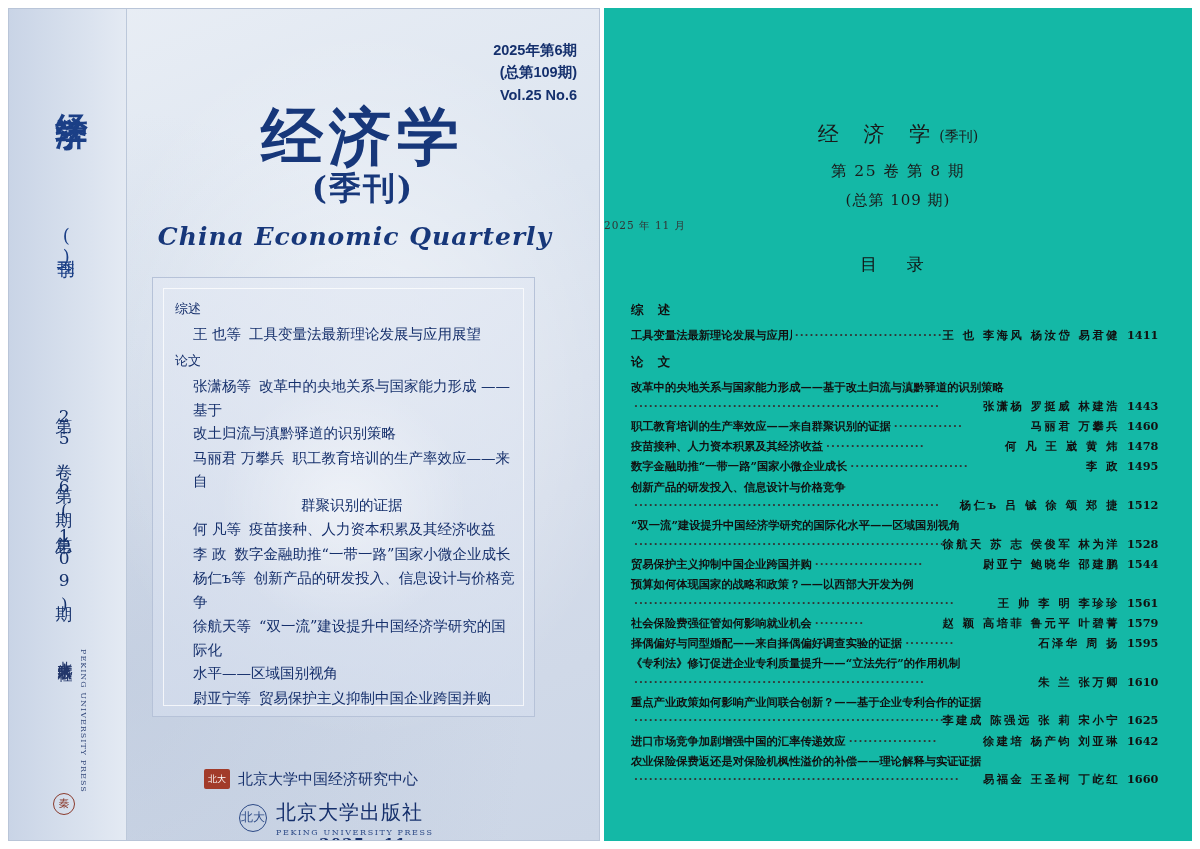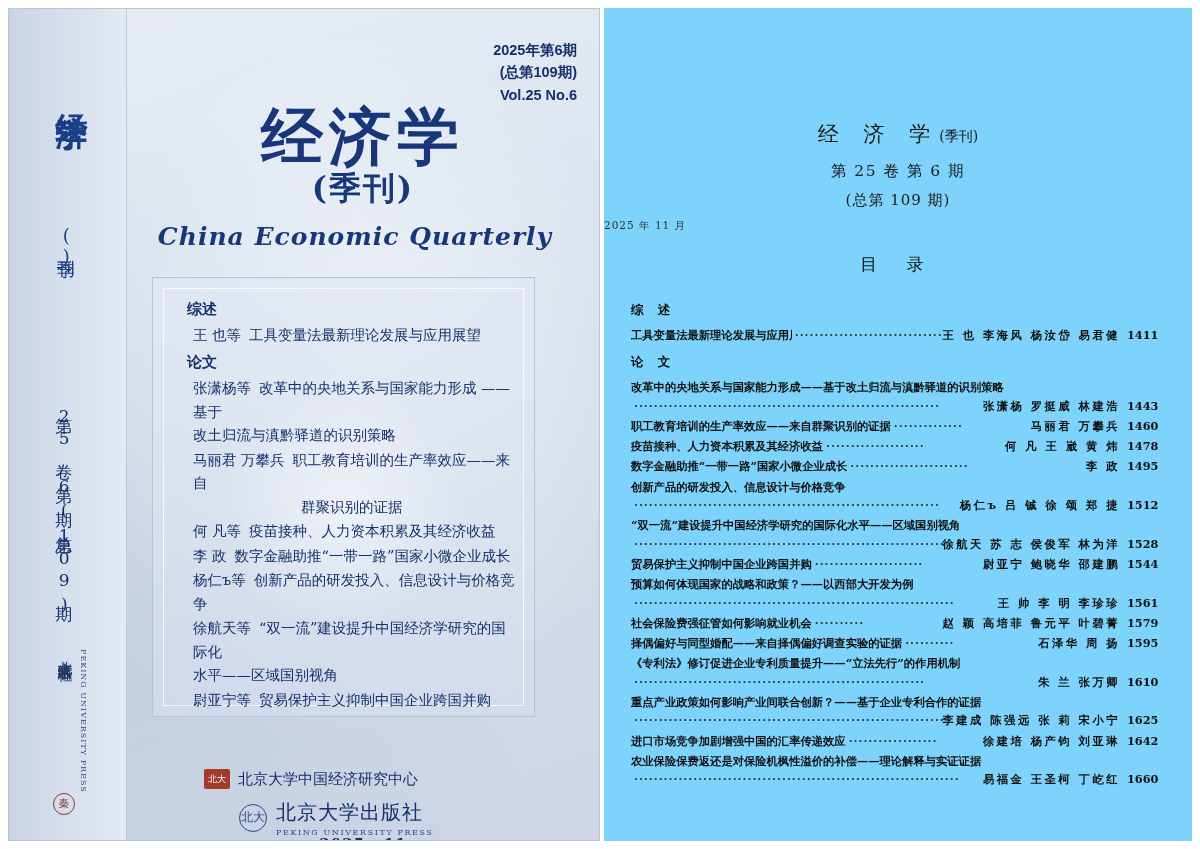--- a/index.html
+++ b/index.html
@@ -179,23 +179,23 @@
     background: radial-gradient(circle, rgba(255,255,255,0.5) 0%, rgba(255,255,255,0) 70%);
     pointer-events: none;
   }
   .cover-toc {
     position: absolute;
     left: 18px; right: 14px; top: 16px;
     font-family: "DejaVu Serif", "Liberation Serif", serif;
     color: #16306c;
   }
   .cover-toc .sec {
-    font-size: 15px;
-    font-weight: bold;
-    margin: 6px 0 5px 16px;
+    font-size: 13px;
+    font-weight: normal;
+    margin: 6px 0 5px 4px;
   }
   .cover-toc .entry {
     font-size: 14.5px;
     line-height: 1.62;
     margin-left: 22px;
     margin-bottom: 1px;
   }
   .cover-toc .entry .au { margin-right: 8px; }
   .cover-toc .entry .ln2 { display: block; }
   .cover-toc .entry .ln2b { display: block; margin-left: 108px; }
@@ -238,21 +238,21 @@
     font-size: 15px;
     color: #16306c;
     letter-spacing: 1px;
   }
 
   
   #contents {
     position: absolute;
     left: 604px; top: 8px;
     width: 588px; height: 833px;
-    background: #7dd3fc;
+    background: #14b8a6;
     padding: 0;
   }
   .ct-title {
     text-align: center;
     margin-top: 112px;
     font-family: "DejaVu Serif", "Liberation Serif", serif;
     color: #1a1a1a;
   }
   .ct-title .main { font-size: 21px; letter-spacing: 9px; }
   .ct-title .paren { font-size: 14px; letter-spacing: 0px; }
@@ -403,21 +403,21 @@
     </div>
 
     <div class="pub-date">2025 · 11</div>
   </div>
 
   <div id="contents">
 
     <div class="ct-title">
       <span class="main">经  济  学</span><span class="paren">(季刊)</span>
     </div>
-    <div class="ct-vol">第 25 卷   第 6 期</div>
+    <div class="ct-vol">第 25 卷   第 8 期</div>
     <div class="ct-total">(总第 109 期)</div>
     <div class="ct-date">2025 年 11 月</div>
     <div class="ct-mulu">目  录</div>
 
     <div class="toc-body">
 
       <div class="toc-head">综  述</div>
 
       <div class="toc-item">
         <div class="toc-line">

